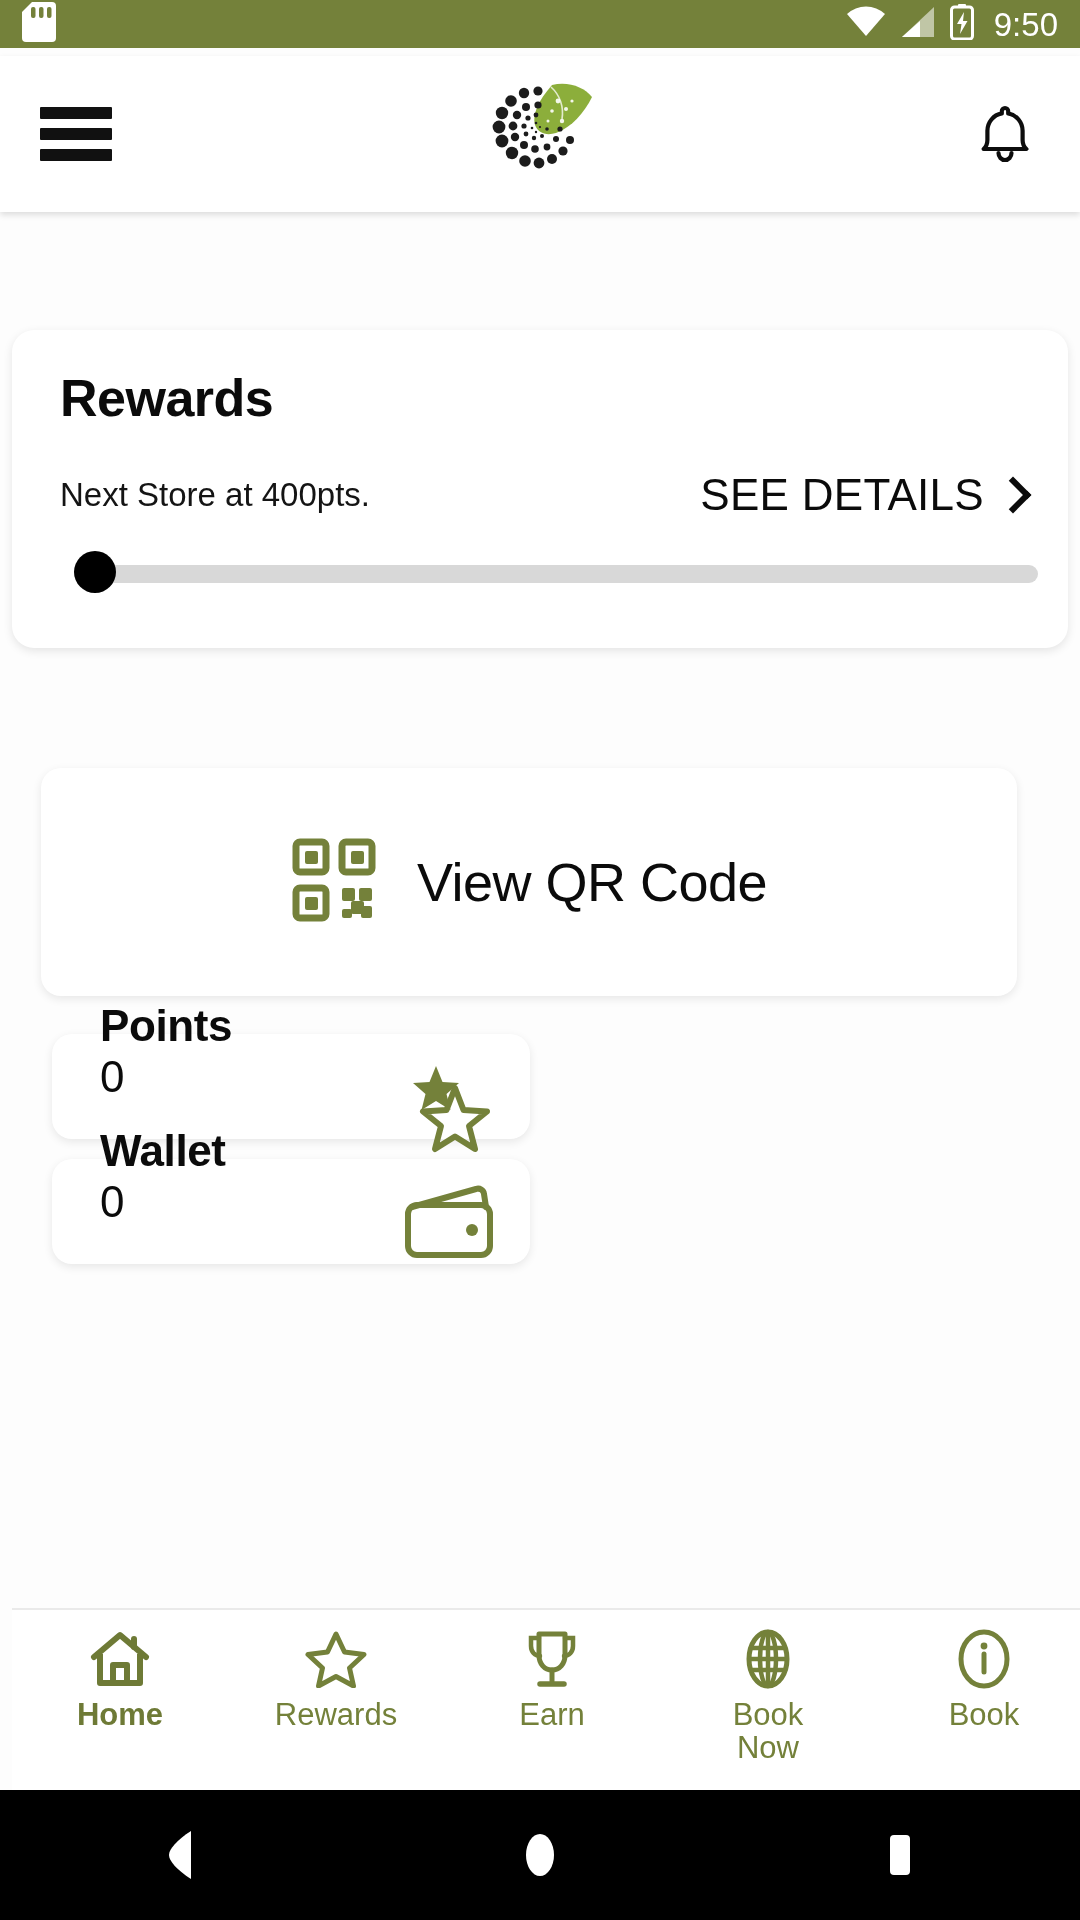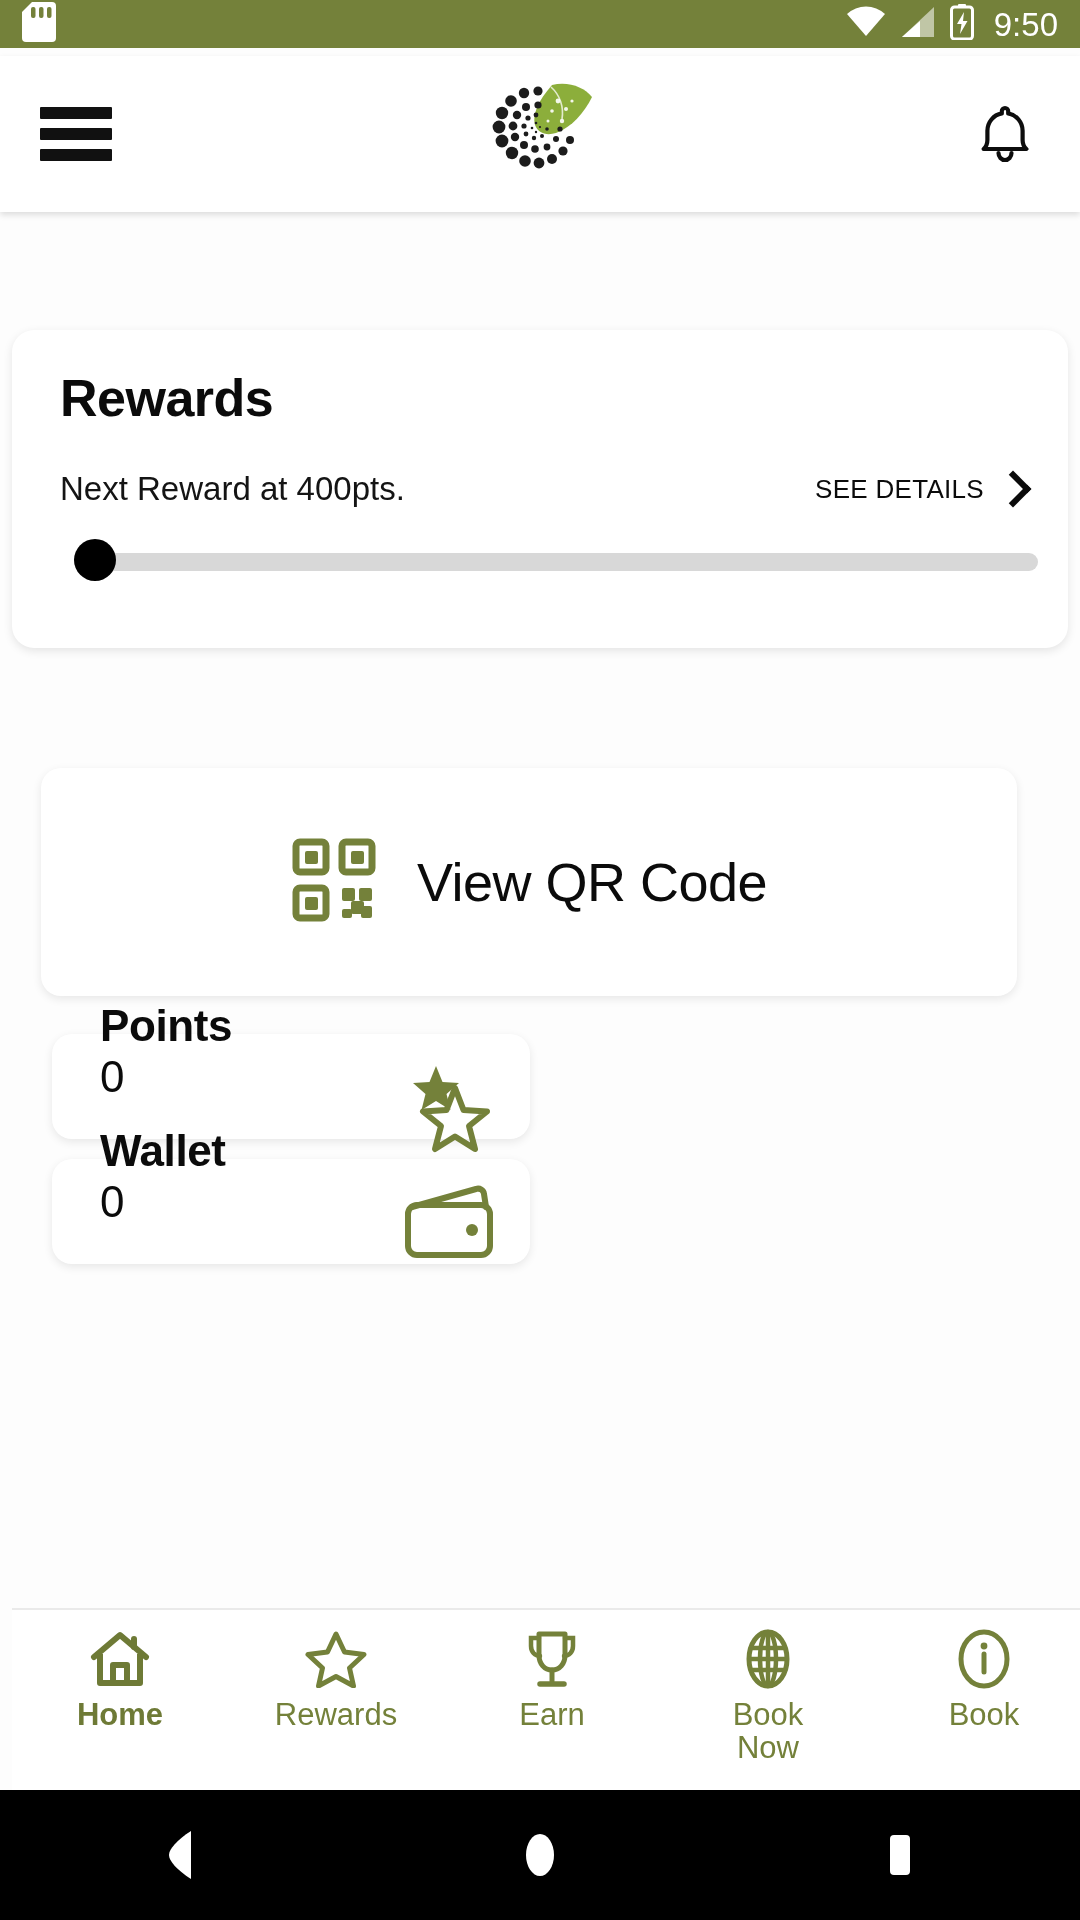--- a/index.html
+++ b/index.html
@@ -86,21 +86,21 @@
   }
   .rewards-sub {
     font-size:33px; color:#141414; font-weight:400;
     letter-spacing:0px;
   }
   .see-details {
     display:flex; align-items:center; gap:14px;
     cursor:pointer;
   }
   .see-details-label {
-    font-size:26px; font-weight:500; color:#0b0b0b;
+    font-size:44px; font-weight:500; color:#0b0b0b;
     letter-spacing:0.3px;
   }
   .chev {
     width:22px; height:36px;
     position:relative;
   }
   .chev::before {
     content:""; position:absolute;
     left:2px; top:5px;
     width:20px; height:20px;
@@ -313,21 +313,21 @@
         <path d="M21.5 50 A6.5 7 0 0 0 34.5 50" fill="none" stroke="#0d0d0d" stroke-width="4.2" stroke-linecap="round"></path>
       </svg>
     </div>
   </div>
 
   <div id="content">
 
     <div id="rewards-card">
       <div class="rewards-title">Rewards</div>
       <div class="rewards-row">
-        <div class="rewards-sub">Next Reward at 400pts.</div>
+        <div class="rewards-sub">Next Store at 400pts.</div>
         <div class="see-details">
           <span class="see-details-label">SEE DETAILS</span>
           <span class="chev"></span>
         </div>
       </div>
       <div class="progress-wrap">
         <div class="progress-track"></div>
         <div class="progress-fill" id="progress-fill" style="width: 0px;"></div>
         <div class="progress-thumb" id="progress-thumb" style="left: 14px;"></div>
       </div>

